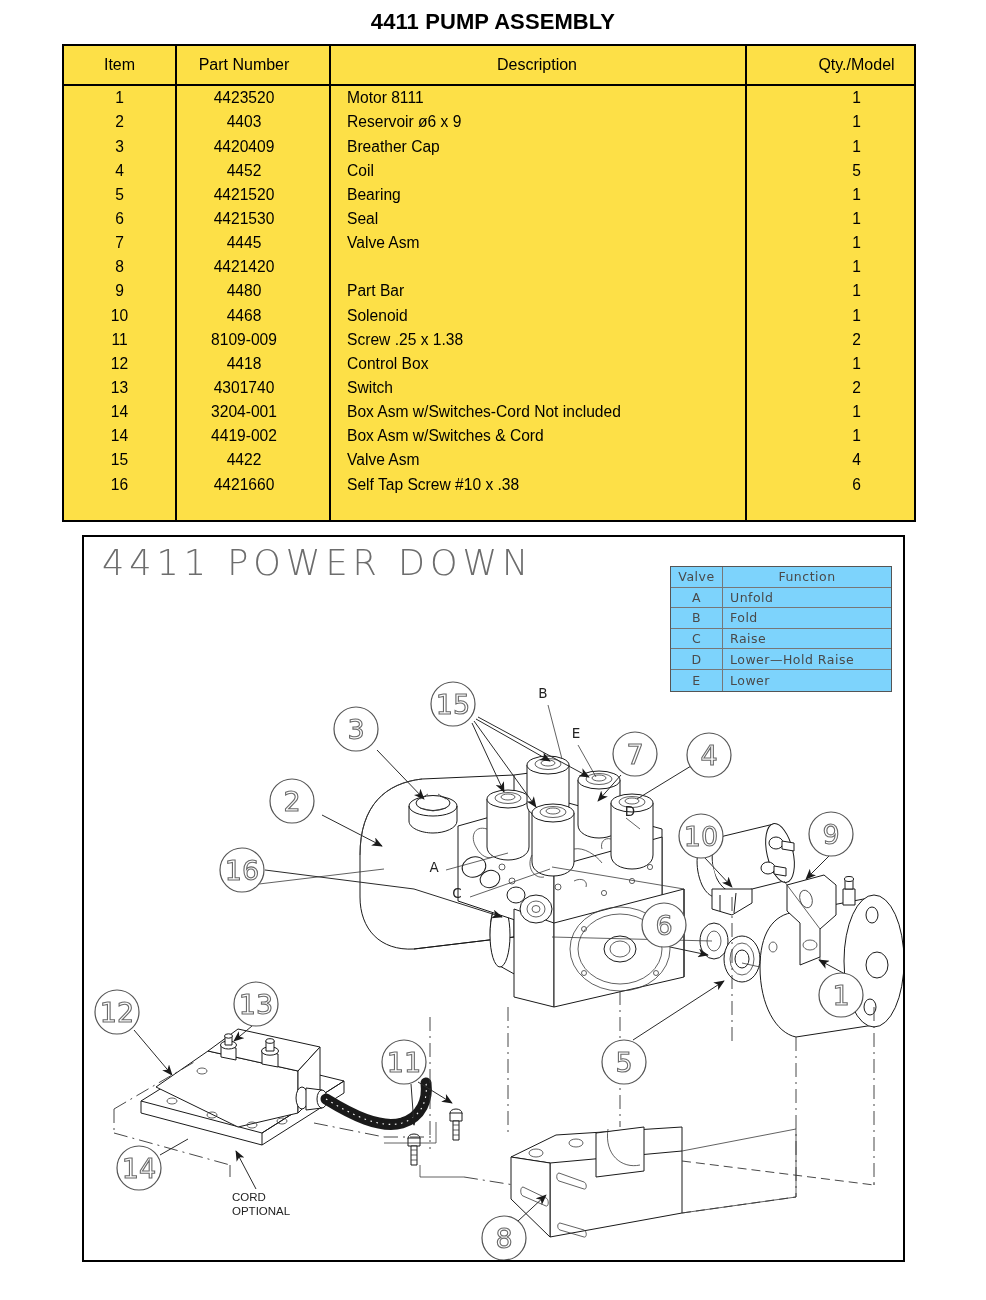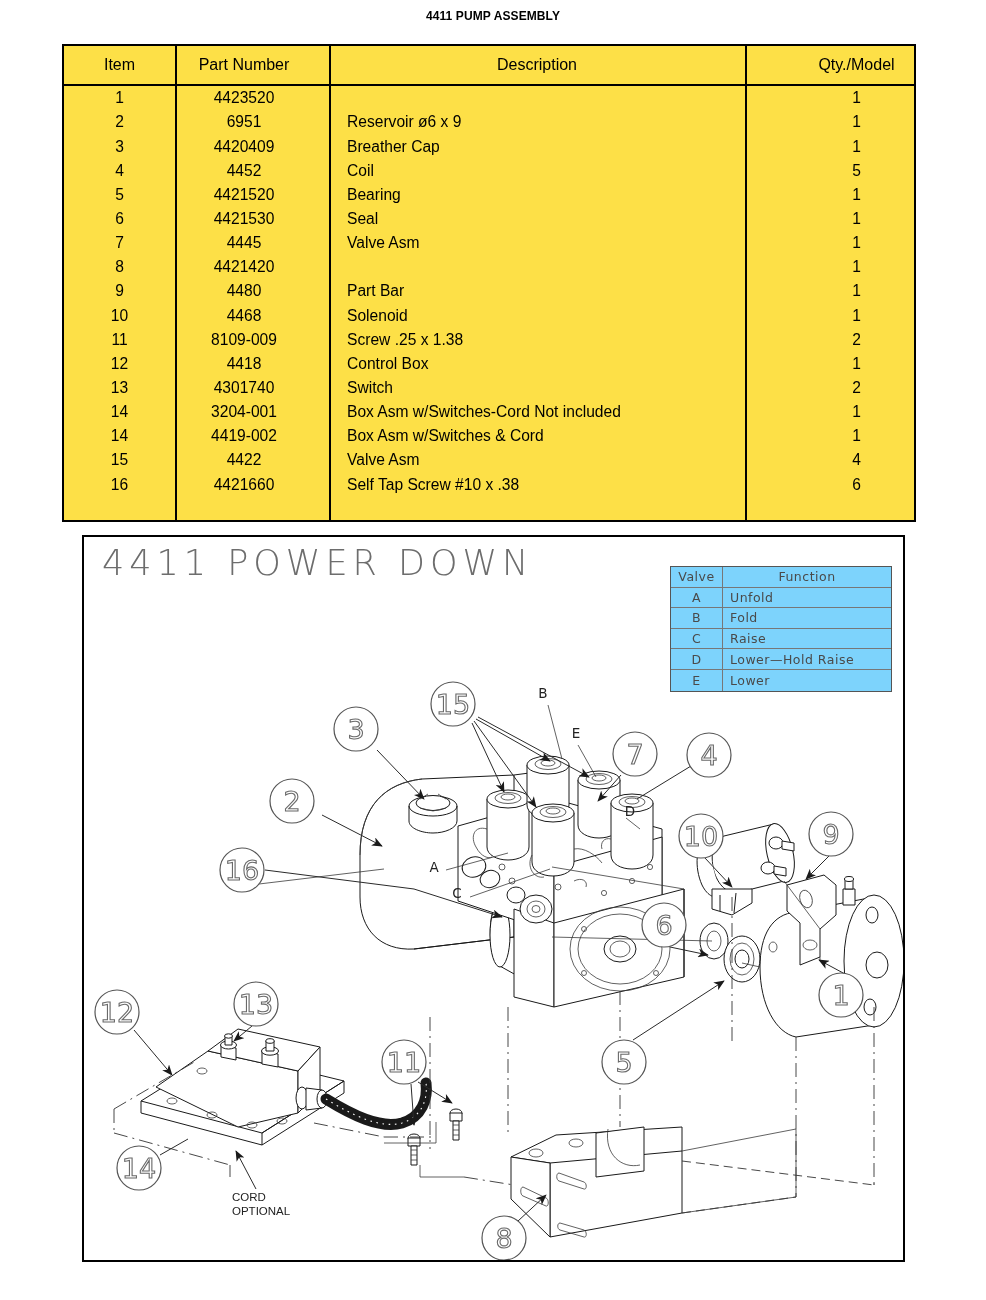--- a/index.html
+++ b/index.html
@@ -8,21 +8,21 @@
     background: #ffffff;
     font-family: "Liberation Sans", sans-serif;
     overflow: hidden;
   }
   #page { position: relative; width: 986px; height: 1300px; }
 
   
   #doc-title {
     position: absolute; left: 0; top: 9px; width: 986px;
     text-align: center;
-    font-size: 12px; font-weight: bold; color: #000;
+    font-size: 22px; font-weight: bold; color: #000;
     letter-spacing: 0.1px;
   }
 
   
   #parts-table {
     position: absolute; left: 62px; top: 44px;
     width: 854px; height: 478px;
     border: 2.2px solid #000;
     background: #fde047;
   }
@@ -127,25 +127,26 @@
       <div class="hcell c-qty">Qty./Model</div>
     </div>
     <div id="parts-body">
       <div class="bodyline" style="left:111px"></div>
       <div class="bodyline" style="left:265px"></div>
       <div class="bodyline" style="left:681px"></div>
       <div id="rows-host">
           <div class="row">
             <div class="cell c-item">1</div>
             <div class="cell c-part">4423520</div>
+            <div class="cell c-desc">Motor 8111</div>
             <div class="cell c-qty">1</div>
           </div>
           <div class="row">
             <div class="cell c-item">2</div>
-            <div class="cell c-part">6951</div>
+            <div class="cell c-part">4403</div>
             <div class="cell c-desc">Reservoir ø6 x 9</div>
             <div class="cell c-qty">1</div>
           </div>
           <div class="row">
             <div class="cell c-item">3</div>
             <div class="cell c-part">4420409</div>
             <div class="cell c-desc">Breather Cap</div>
             <div class="cell c-qty">1</div>
           </div>
           <div class="row">

